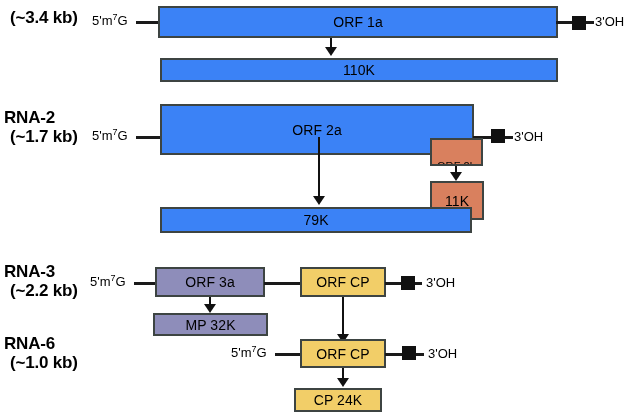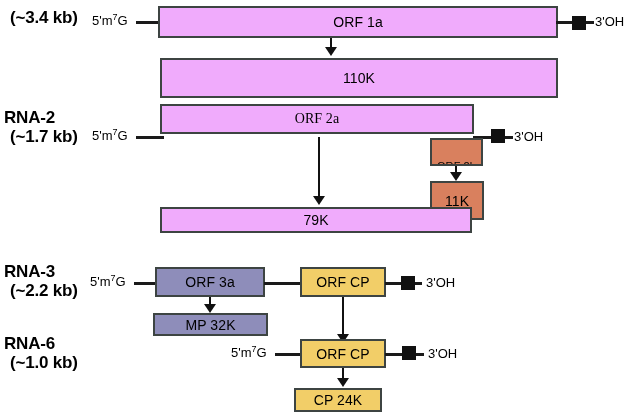--- a/index.html
+++ b/index.html
@@ -71,21 +71,21 @@
     color: #000000;
     white-space: nowrap;
     overflow: hidden;
   }
   .box-label {
     font-size: 14px;
     line-height: 1;
     letter-spacing: 0.1px;
   }
   .box.small .box-label { font-size: 11px; margin-top: 28px; }
-  .c-green  { background: #f0abfc; }
+  .c-green  { background: #3b82f6; }
   .c-orange { background: #d9805e; }
   .c-purple { background: #8e8dba; }
   .c-yellow { background: #f2ce68; }
   
   .arrow-shaft {
     position: absolute;
     background: #111111;
     width: 2px;
   }
   .arrow-head {
@@ -114,33 +114,33 @@
   </div>
 
   <div class="backbone" style="left:556px; top:21px; width:20px;"></div>
   <div class="term-square" style="left:572px; top:16px;"></div>
   <div class="backbone" style="left:586px; top:21px; width:8px;"></div>
   <div class="end-text" style="left:595px; top:15px;">3'OH</div>
 
   <div class="arrow-shaft" style="left:330px; top:38px; height:13px;"></div>
   <div class="arrow-head" style="left:325px; top:47px;"></div>
 
-  <div class="box c-green" style="left:160px; top:58px; width:398px; height:40px;">
+  <div class="box c-green" style="left:160px; top:58px; width:398px; height:24px;">
     <span class="box-label">110K</span>
   </div>
 
   <div class="rna-label" style="left:4px; top:108px;">
     <span class="rna-name">RNA-2</span>
     <span class="rna-size">(~1.7 kb)</span>
   </div>
 
   <div class="end-text" style="left:92px; top:129px;">5'm<sup>7</sup>G</div>
   <div class="backbone" style="left:136px; top:136px; width:28px;"></div>
 
-  <div class="box c-green" style="left:160px; top:104px; width:314px; height:30px;font-family:Liberation Serif, serif;">
+  <div class="box c-green" style="left:160px; top:104px; width:314px; height:51px;">
     <span class="box-label">ORF 2a</span>
   </div>
 
   <div class="backbone" style="left:473px; top:136px; width:22px;"></div>
   <div class="term-square" style="left:491px; top:129px;"></div>
   <div class="backbone" style="left:505px; top:136px; width:8px;"></div>
   <div class="end-text" style="left:514px; top:130px;">3'OH</div>
 
   <div class="box c-orange small" style="left:430px; top:138px; width:53px; height:28px;">
     <span class="box-label">ORF 2b</span>

